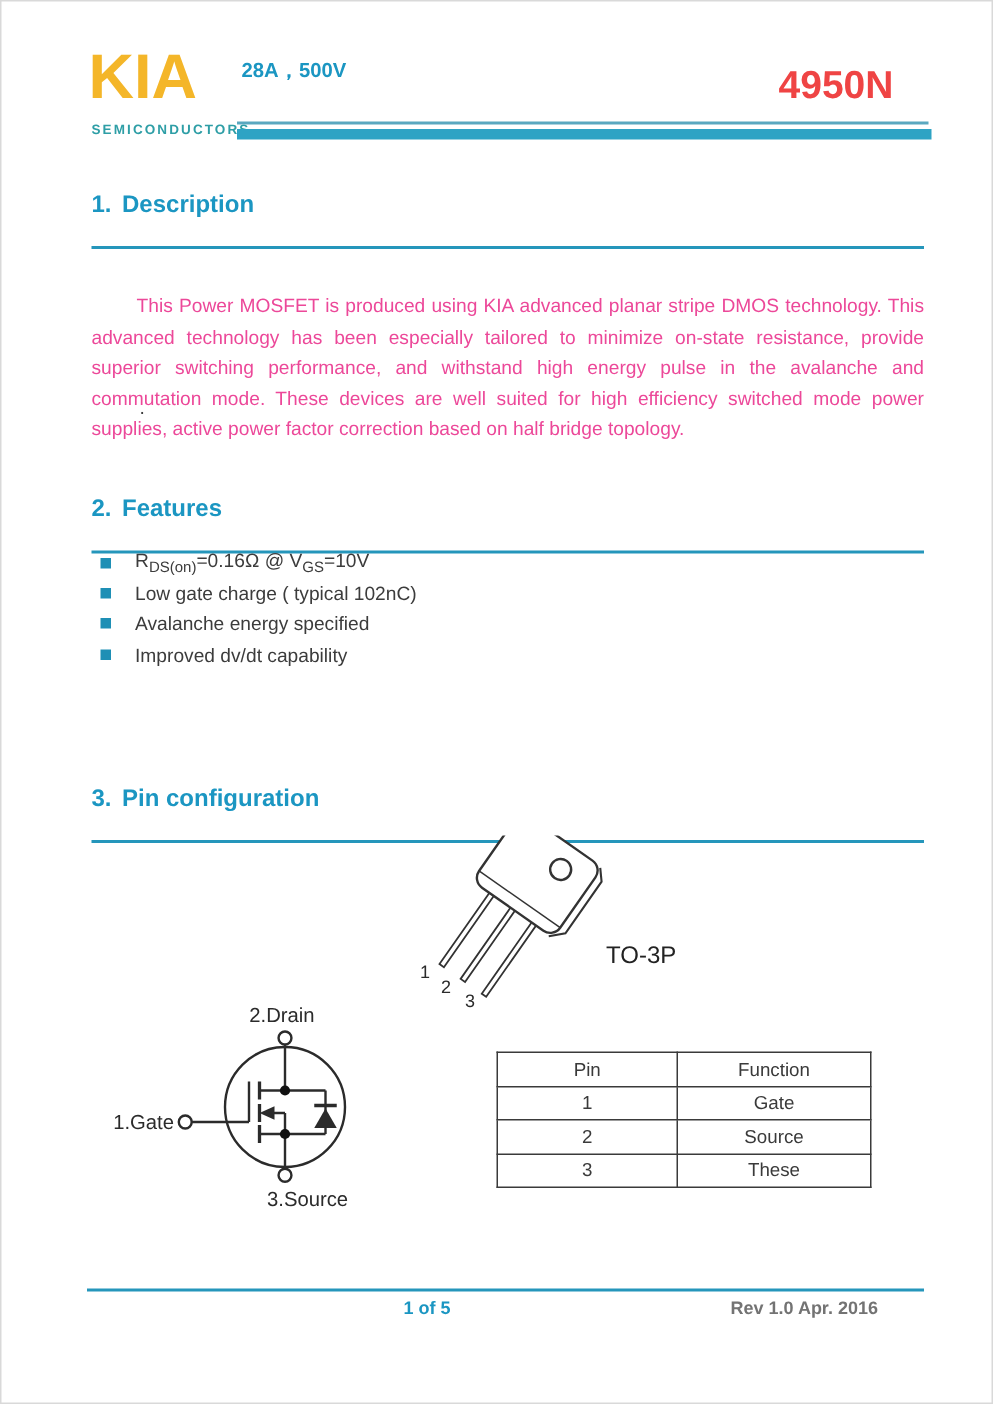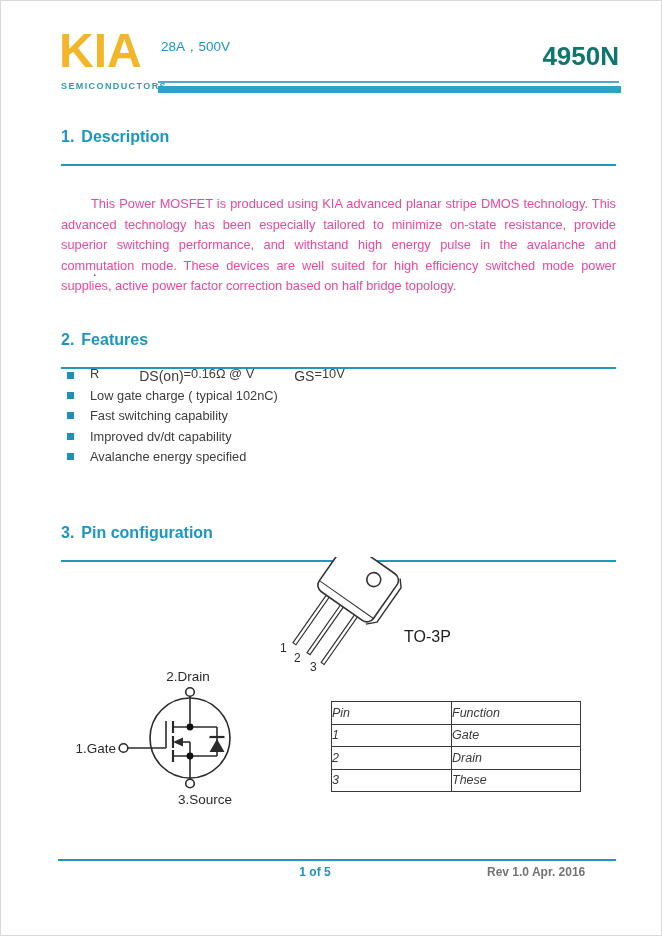--- a/index.html
+++ b/index.html
@@ -2,58 +2,58 @@
 <html><head>
 <meta charset="utf-8">
 <style>
   html,body{margin:0;padding:0;background:#e8e8e8;}
   .page{
     position:relative;width:662px;height:936px;background:#ffffff;
     font-family:"Liberation Sans", sans-serif;color:#3c3c3c;overflow:hidden;
     border:1px solid #d9d9d9;box-sizing:border-box;margin:0 auto;
   }
   
-  .logo{position:absolute;left:58px;top:26px;font-size:48px;font-weight:bold;
+  .logo{position:absolute;left:58px;top:26px;font-size:42px;font-weight:bold;
         color:#f4b629;letter-spacing:0px;line-height:48px;}
   .logo-sub{position:absolute;left:60px;top:80px;font-size:9px;font-weight:bold;
         color:#2e9ea6;letter-spacing:1.4px;}
-  .subtitle{position:absolute;left:160px;top:36px;font-size:13.5px;font-weight:normal;
+  .subtitle{position:absolute;left:160px;top:36px;font-size:13.5px;font-weight:bold;
         color:#1b96c2;line-height:19px;}
-  .part-number{position:absolute;left:518px;top:40px;width:100px;text-align:right;
-        font-size:26px;font-weight:bold;color:#0f766e;}
+  .part-number{position:absolute;left:518px;top:40px;width:100px;
+        font-size:26px;font-weight:bold;color:#ef4444;}
   .header-thin-line{position:absolute;left:157px;top:80px;width:461px;height:1.5px;background:#5aa8c0;}
   .header-bar{position:absolute;left:157px;top:85px;width:463px;height:7px;background:#2ea3c4;}
   
   .section-heading{position:absolute;left:60px;width:555px;color:#1b96c2;
         font-size:16px;font-weight:bold;border-bottom:2px solid #2596bb;padding-bottom:18px;}
   .section-heading .num{margin-right:7px;}
   #sec-description{top:127px;}
   #sec-features{top:330px;}
   #sec-pincfg{top:523px;}
   
   .desc-body{position:absolute;left:60px;top:164px;width:555px;font-size:12.8px;
         line-height:20.6px;text-align:justify;text-indent:30px;color:#ec4899;margin-top:29px;}
   .stray-period{position:absolute;left:92px;top:263px;font-size:12.8px;color:#3c3c3c;}
   
   .features-list{position:absolute;left:60px;top:364px;margin:0;padding:0;list-style:none;width:555px;}
   .features-list li{display:flex;align-items:center;height:20.4px;font-size:12.8px;color:#3c3c3c;}
   .bullet{display:inline-block;width:7px;height:7px;background:#1e8fb5;margin:0 16px 0 6px;flex:0 0 auto;}
-  .feat-text sub{font-size:14px;margin-left:40px;}
+  .feat-text sub{font-size:10px;}
   
   .package-svg{position:absolute;left:235px;top:556px;}
   .symbol-svg{position:absolute;left:73px;top:662px;}
   
   .pin-table{position:absolute;left:330px;top:700px;border-collapse:collapse;
         font-size:12.5px;color:#3a3a3a;}
-  .pin-table td{border:1.5px solid #3a3a3a;text-align:left;height:21.5px;padding:0;font-style:italic;}
+  .pin-table td{border:1.5px solid #3a3a3a;text-align:center;height:21.5px;padding:0;}
   .pin-table .c1{width:119px;}
   .pin-table .c2{width:128px;}
   
   .footer-line{position:absolute;left:57px;top:858px;width:558px;height:1.5px;background:#2596bb;}
-  .footer-page{position:absolute;left:268px;top:864px;width:92px;text-align:center;
+  .footer-page{position:absolute;left:268px;top:864px;width:92px;
         font-size:12px;font-weight:bold;color:#1b96c2;}
   .footer-rev{position:absolute;left:486px;top:864px;font-size:12px;font-weight:bold;color:#737373;}
   svg text{font-family:"Liberation Sans", sans-serif;}
 </style>
 </head>
 <body>
 
 <div class="page">
 
   <div>
@@ -80,29 +80,25 @@
     <li>
       <span class="bullet"></span>
       <span class="feat-text"><span>R</span><sub>DS(on)</sub><span>=0.16Ω @ V</span><sub>GS</sub><span>=10V</span></span>
     </li>
     <li>
       <span class="bullet"></span>
       <span class="feat-text">Low gate charge ( typical 102nC)</span>
     </li>
     <li>
       <span class="bullet"></span>
-      <span class="feat-text">Fast switching capability</span>
+      <span class="feat-text">Avalanche energy specified</span>
     </li>
     <li>
       <span class="bullet"></span>
       <span class="feat-text">Improved dv/dt capability</span>
-    </li>
-    <li>
-      <span class="bullet"></span>
-      <span class="feat-text">Avalanche energy specified</span>
     </li>
   </ul>
 
   <div class="section-heading" id="sec-pincfg">
     <span class="num">3.</span><span>Pin configuration</span>
   </div>
 
   <svg class="package-svg" width="240" height="122" viewBox="0 0 240 122">
     <g transform="translate(115,36) rotate(35)" stroke="#333" fill="none">
 
@@ -168,21 +164,21 @@
       <tr>
         <td class="c1">Pin</td>
         <td class="c2">Function</td>
       </tr>
       <tr>
         <td class="c1">1</td>
         <td class="c2">Gate</td>
       </tr>
       <tr>
         <td class="c1">2</td>
-        <td class="c2">Drain</td>
+        <td class="c2">Source</td>
       </tr>
       <tr>
         <td class="c1">3</td>
         <td class="c2">These</td>
       </tr>
     </tbody>
   </table>
 
   <div class="footer-line"></div>
   <div class="footer-page">1 of 5</div>

